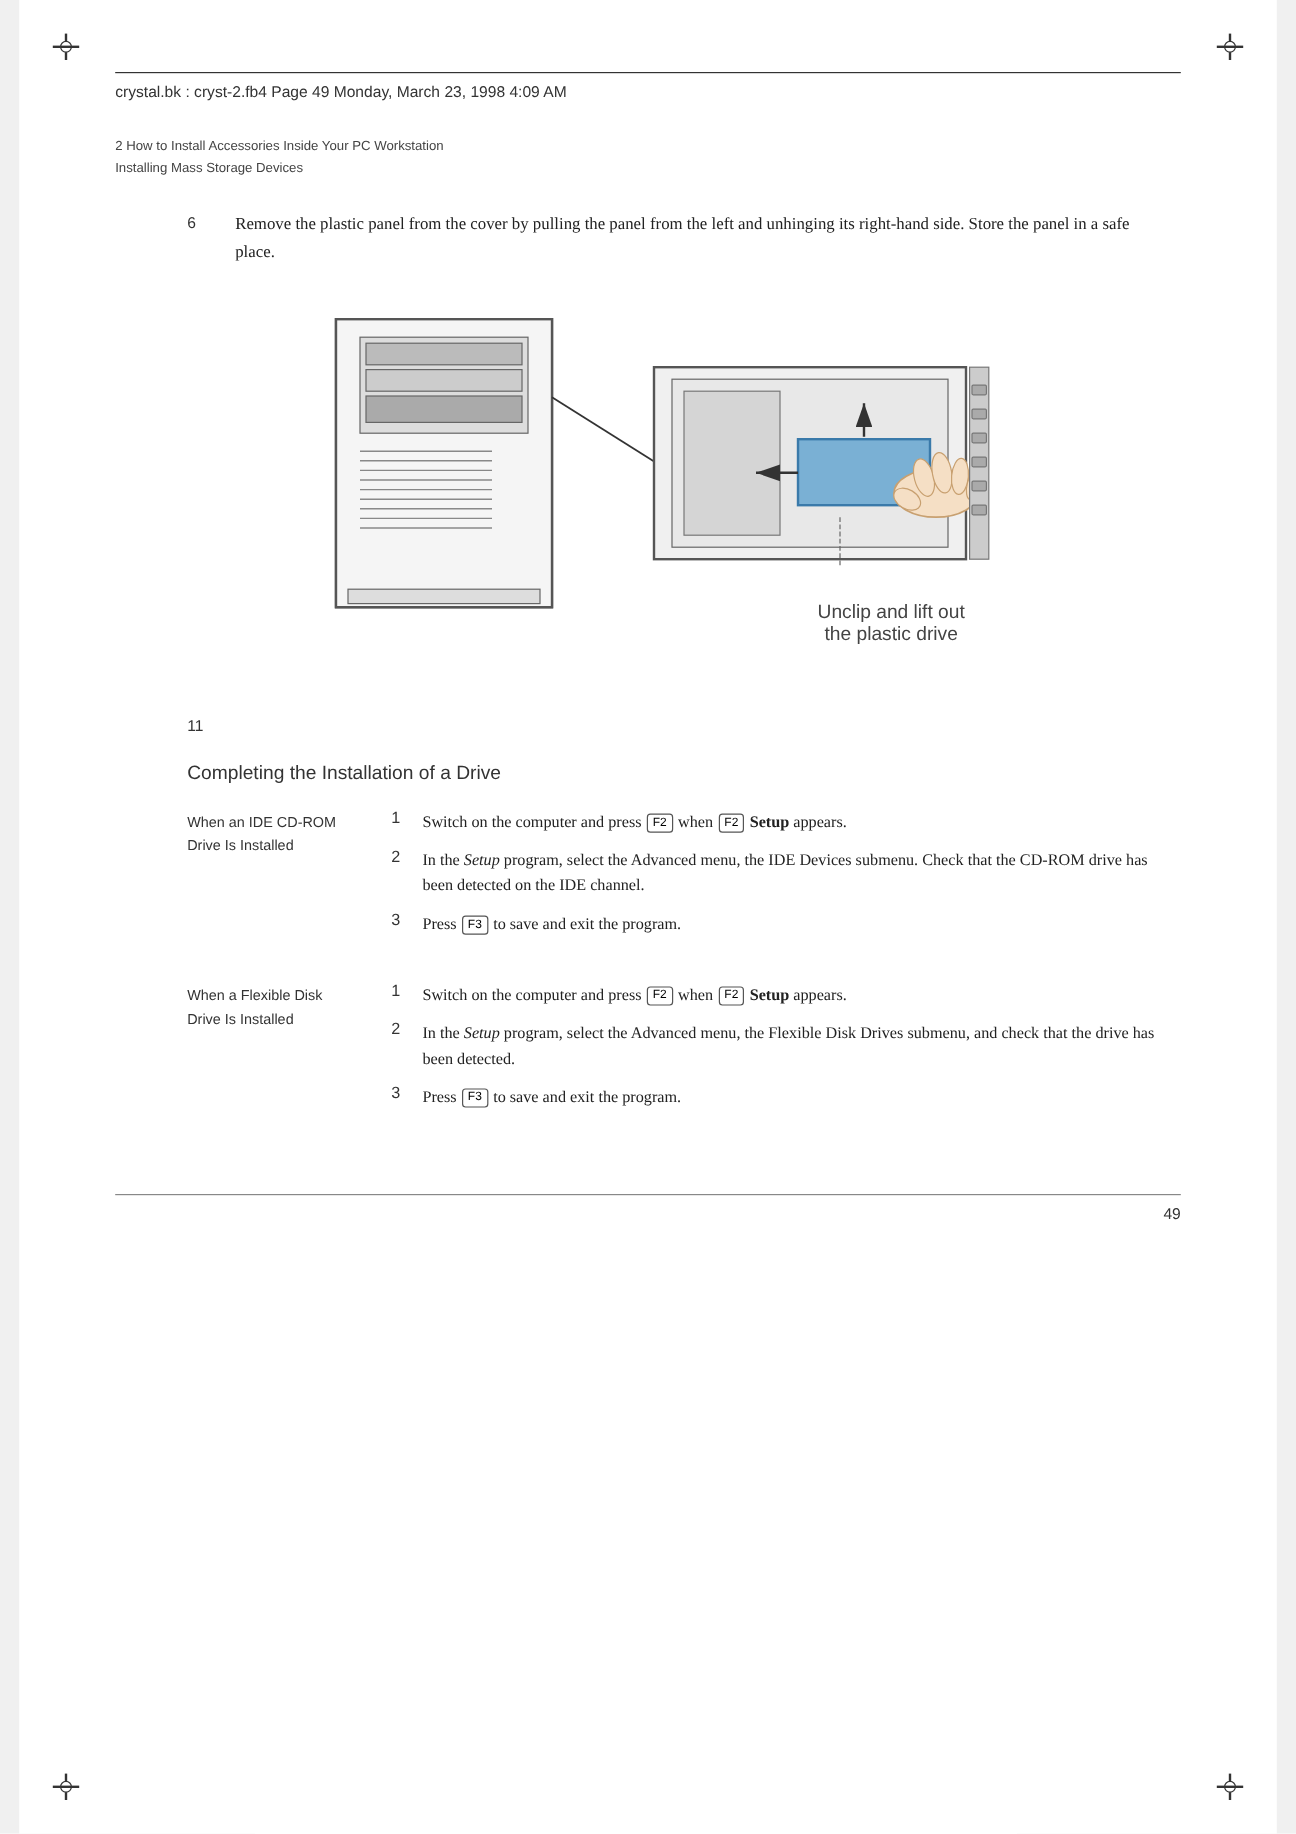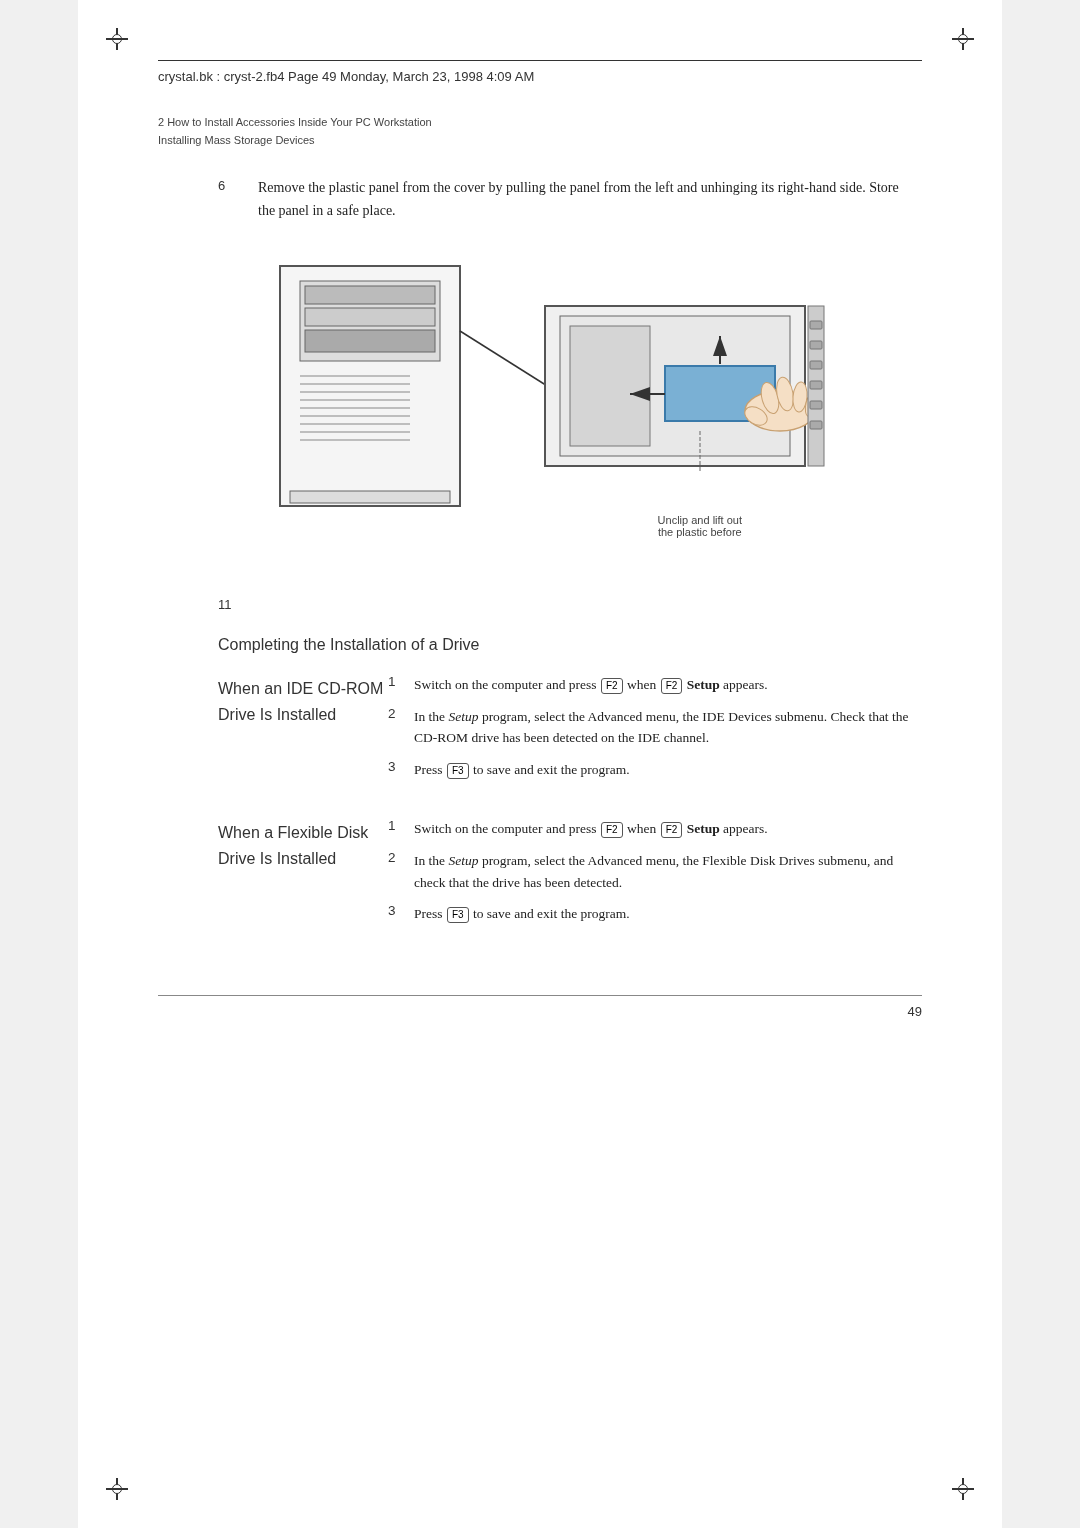--- a/index.html
+++ b/index.html
@@ -7,21 +7,21 @@
     body {
       background: #f0f0f0;
       display: flex;
       justify-content: center;
       align-items: flex-start;
       min-height: 100vh;
       font-family: 'Times New Roman', Times, serif;
     }
 
     .page {
-      width: 924px;
+      width: 1048px;
       min-height: 1528px;
       background: #ffffff;
       position: relative;
       padding: 60px 80px 60px 80px;
     }
 
     
     .reg-mark {
       position: absolute;
       width: 22px;
@@ -135,21 +135,21 @@
     }
 
     
     .labeled-section {
       display: flex;
       margin-bottom: 28px;
     }
 
     .side-label {
       min-width: 170px;
-      font-size: 16px;
+      font-size: 12px;
       font-family: Arial, sans-serif;
       color: #333;
       line-height: 1.6;
       padding-top: 2px;
     }
 
     .numbered-list {
       flex: 1;
     }
 
@@ -201,21 +201,21 @@
     }
 
     .footer-number {
       text-align: right;
       font-size: 13px;
       font-family: Arial, sans-serif;
       color: #333;
     }
 
     .caption-text {
-      font-size: 11px;
+      font-size: 16px;
       font-family: Arial, sans-serif;
       color: #444;
       text-align: center;
     }
   </style>
 </head>
 <body>
 
 <div class="page">
 
@@ -309,21 +309,21 @@
       <rect x="560" y="95" width="12" height="8" fill="#aaa" stroke="#777" stroke-width="1" rx="1"></rect>
       <rect x="560" y="115" width="12" height="8" fill="#aaa" stroke="#777" stroke-width="1" rx="1"></rect>
       <rect x="560" y="135" width="12" height="8" fill="#aaa" stroke="#777" stroke-width="1" rx="1"></rect>
       <rect x="560" y="155" width="12" height="8" fill="#aaa" stroke="#777" stroke-width="1" rx="1"></rect>
       <rect x="560" y="175" width="12" height="8" fill="#aaa" stroke="#777" stroke-width="1" rx="1"></rect>
 
       <line x1="450" y1="225" x2="450" y2="185" stroke="#666" stroke-width="1" stroke-dasharray="4,2"></line>
     </svg>
     <div style="position:absolute; bottom: 28px; right: 180px; text-align:center;">
       <div class="caption-text">Unclip and lift out</div>
-      <div class="caption-text">the plastic before</div>
+      <div class="caption-text">the plastic drive</div>
     </div>
   </div>
 
   <div class="step-block content">
     <div class="step-number">11</div>
   </div>
 
   <div style="margin-left: 60px; margin-bottom: 20px;">
     <div class="section-header">Completing the Installation of a Drive</div>
   </div>

